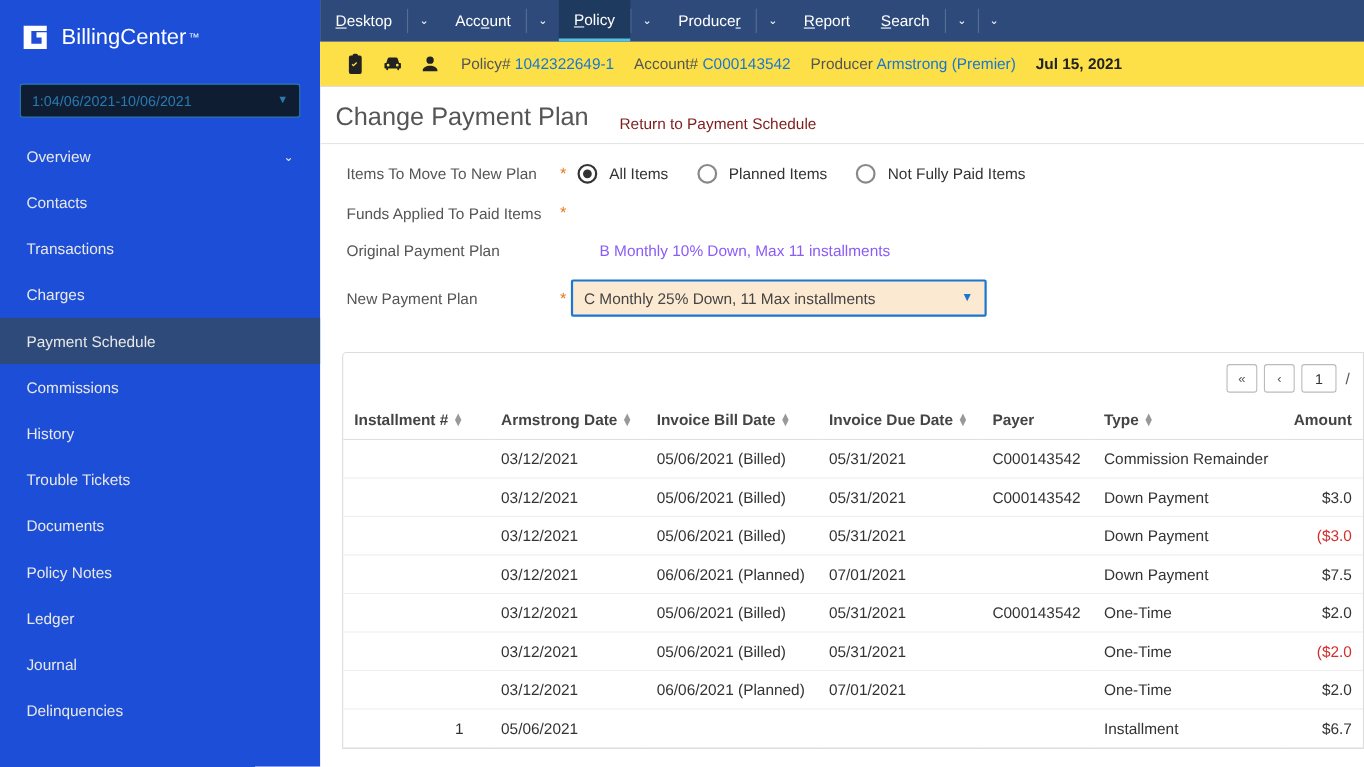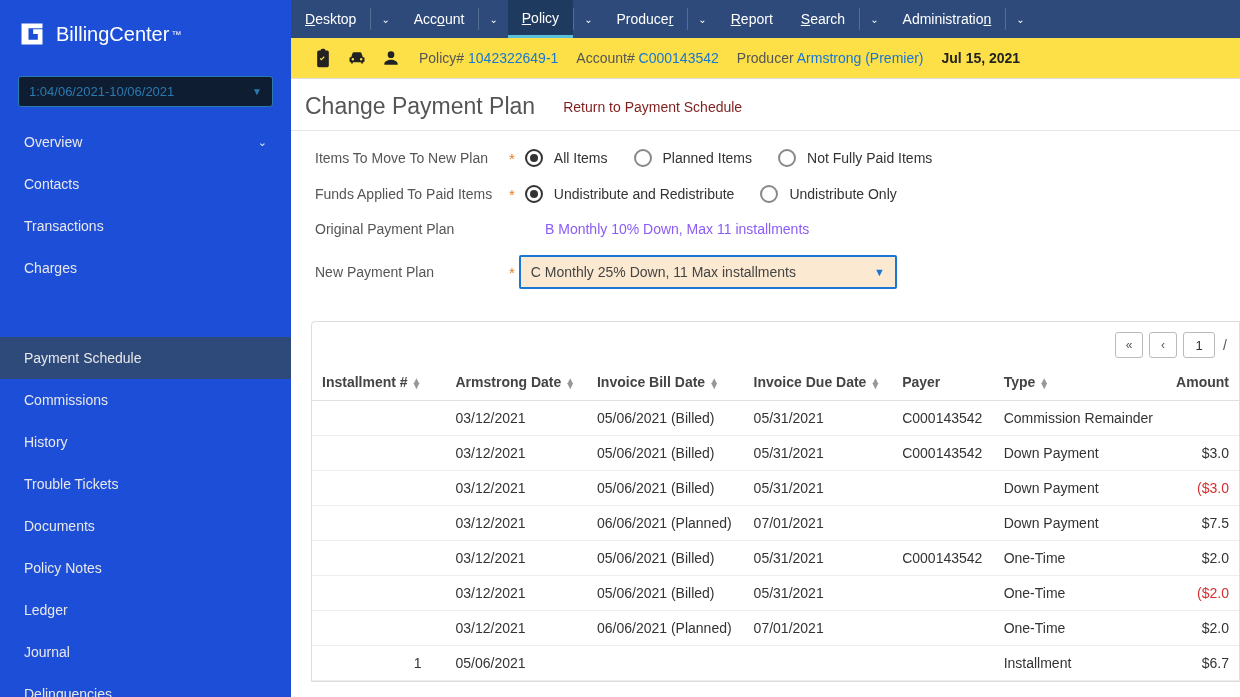--- a/index.html
+++ b/index.html
@@ -7,37 +7,37 @@
 .app { display: flex; width: 1240px; height: 697px; }
 .sidebar { width: 291px; background: #1d4ed8; color: #fff; display: flex; flex-direction: column; }
 .logo { display: flex; align-items: center; padding: 20px 18px; font-size: 20px; font-weight: 400; }
 .logo-icon { width: 28px; height: 28px; margin-right: 10px; display: inline-flex; align-items: center; justify-content: center; }
 .logo-icon svg { width: 28px; height: 28px; }
 .logo-tm { font-size: 10px; vertical-align: super; margin-left: 2px; }
 .date-selector { margin: 8px 18px 14px; border: 1px solid #2a7ab0; border-radius: 3px; padding: 7px 10px; color: #2a7ab0; font-size: 13px; display: flex; align-items: center; justify-content: space-between; cursor: pointer; background: #0f1d33; }
 .date-selector .chev { font-size: 10px; color: #2a7ab0; }
 .nav-list { list-style: none; }
 .nav-item { padding: 13px 24px; font-size: 14px; cursor: pointer; display: flex; justify-content: space-between; align-items: center; color: #e8e8e8; }
-.nav-item.active { background: #2d4a7a; margin-top: 48px; }
+.nav-item.active { background: #2d4a7a; }
 .nav-item .chev { font-size: 11px; }
 .main { flex: 1; display: flex; flex-direction: column; min-width: 0; }
 .topnav { background: #2d4a7a; display: flex; align-items: stretch; height: 38px; }
 .topnav-item { display: flex; align-items: center; padding: 0 14px; color: #fff; font-size: 14px; cursor: pointer; position: relative; }
 .topnav-item.active { background: #1f3a5f; border-bottom: 3px solid #5bc0de; }
 .topnav-item .u { text-decoration: underline; }
 .topnav-sep { width: 1px; background: rgba(255,255,255,0.2); margin: 8px 0; }
 .topnav-chev { padding: 0 10px; display: flex; align-items: center; color: #fff; font-size: 10px; cursor: pointer; }
 .context-bar { background: #fde047; border-bottom: 1px solid #ddd; padding: 10px 22px; display: flex; align-items: center; gap: 18px; font-size: 14px; }
 .context-icons { display: flex; gap: 14px; align-items: center; }
 .ctx-icon { width: 20px; height: 20px; display: inline-flex; align-items: center; justify-content: center; }
 .ctx-icon svg { width: 20px; height: 20px; fill: #222; }
 .ctx-label { color: #555; }
 .ctx-link { color: #1976d2; cursor: pointer; }
 .ctx-date { color: #222; font-weight: 600; }
-.page-header { padding: 14px 14px 10px; display: flex; align-items: center; gap: 28px; border-bottom: 1px solid #e5e5e5; }
+.page-header { padding: 14px 14px 10px; display: flex; align-items: flex-end; gap: 28px; border-bottom: 1px solid #e5e5e5; }
 .page-title { font-size: 23px; font-weight: 400; color: #555; }
 .page-link { color: #7f1d1d; font-size: 14px; cursor: pointer; }
 .form-area { padding: 18px 24px 10px; }
 .form-row { display: flex; align-items: center; margin-bottom: 18px; }
 .form-label { width: 190px; color: #555; font-size: 14px; }
 .req { color: #e67e22; margin: 0 10px 0 4px; font-size: 15px; }
 .radio-group { display: flex; gap: 26px; align-items: center; }
 .radio { display: flex; align-items: center; gap: 11px; cursor: pointer; }
 .radio-circle { width: 18px; height: 18px; border: 2px solid #888; border-radius: 50%; display: inline-flex; align-items: center; justify-content: center; }
 .radio.selected .radio-circle { border-color: #333; }
@@ -134,21 +134,20 @@
         <div class="topnav-item active"><span class="u">P</span>olicy</div>
         <div class="topnav-sep"></div>
         <div class="topnav-chev">⌄</div>
         <div class="topnav-item">Produce<span class="u">r</span></div>
         <div class="topnav-sep"></div>
         <div class="topnav-chev">⌄</div>
         <div class="topnav-item"><span class="u">R</span>eport</div>
         <div class="topnav-item"><span class="u">S</span>earch</div>
         <div class="topnav-sep"></div>
         <div class="topnav-chev">⌄</div>
-        <div class="topnav-item">Administratio<span class="u">n</span></div>
         <div class="topnav-sep"></div>
         <div class="topnav-chev">⌄</div>
       </nav>
 
     <div class="context-bar">
       <div class="context-icons">
         <span class="ctx-icon">
             <svg viewBox="0 0 24 24">
               <path d="M17 2h-2a2 2 0 0 0-2-2h-2a2 2 0 0 0-2 2H7a2 2 0 0 0-2 2v16a2 2 0 0 0 2 2h10a2 2 0 0 0 2-2V4a2 2 0 0 0-2-2zm-5 0h0zm-2 12l-2-2 1-1 1 1 3-3 1 1z" transform="translate(0,1)"></path>
             </svg>
@@ -201,32 +200,20 @@
             </label>
             <label class="radio">
               <span class="radio-circle"></span>
               <span>Not Fully Paid Items</span>
             </label>
           </div>
       </div>
       <div class="form-row">
         <span class="form-label">Funds Applied To Paid Items</span>
         <span class="req">*</span>
-        <div class="radio-group" id="funds-radios">
-            <label class="radio selected">
-              <span class="radio-circle">
-                <span class="radio-dot"></span>
-              </span>
-              <span>Undistribute and Redistribute</span>
-            </label>
-            <label class="radio">
-              <span class="radio-circle"></span>
-              <span>Undistribute Only</span>
-            </label>
-          </div>
       </div>
       <div class="form-row">
         <span class="form-label">Original Payment Plan</span>
         <span style="width:24px"></span>
         <span class="form-value">B Monthly 10% Down, Max 11 installments</span>
       </div>
       <div class="form-row">
         <span class="form-label">New Payment Plan</span>
         <span class="req" style="margin-right:4px">*</span>
         <div class="select-box">

